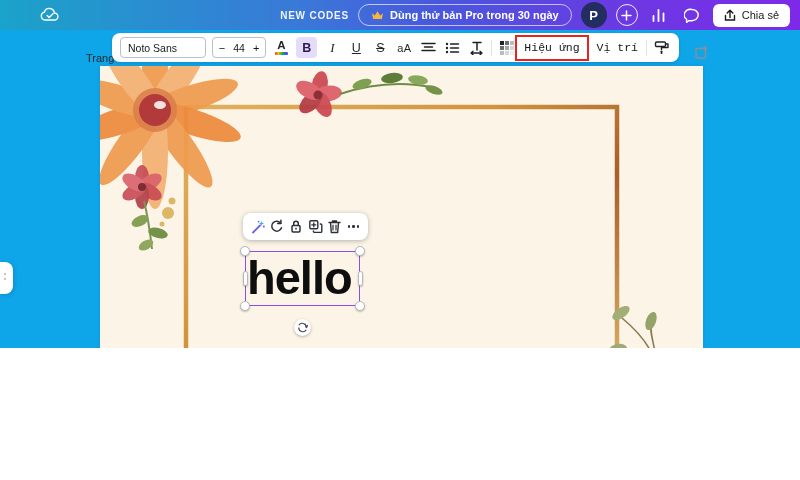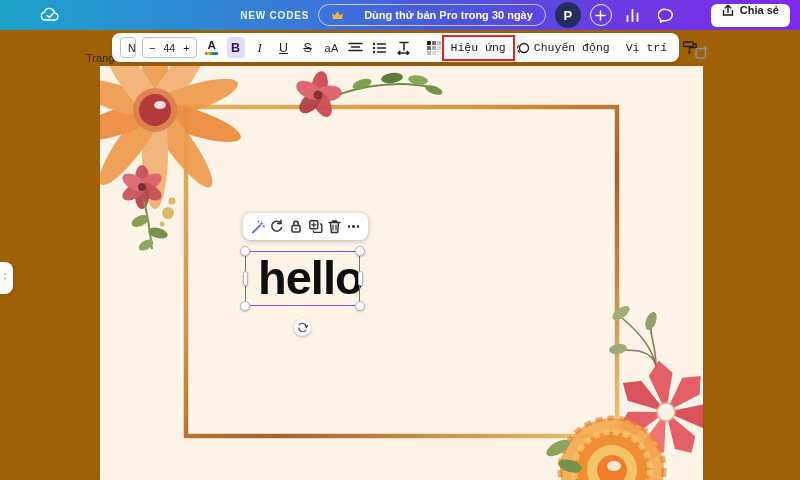--- a/index.html
+++ b/index.html
@@ -1,34 +1,34 @@
 <!DOCTYPE html>
 <html><head>
 <meta charset="utf-8">
 <style>
   * { margin:0; padding:0; box-sizing:border-box; }
   html,body { width:800px; height:480px; overflow:hidden; font-family:"Liberation Sans", sans-serif; }
-  .stage { position:relative; width:800px; height:480px; background:#a16207; overflow:hidden;padding-left:16px; }
+  .stage { position:relative; width:800px; height:348px; background:#0ea5e9; overflow:hidden;padding-left:16px; }
 
   
   .topbar { position:absolute; left:0; top:0; width:800px; height:30px;
     background:linear-gradient(90deg,#1aa3c9 0%,#3a78d8 38%,#4a57dd 55%,#6b39e2 78%,#7d2ae8 100%);
     display:flex; align-items:center; color:#fff; z-index:40; }
   .cloud-wrap { margin-left:38px; display:flex; align-items:center; }
   .tb-right { margin-left:auto; display:flex; align-items:center; gap:9px; padding-right:6px; }
   .new-codes { font-size:10px; font-weight:bold; letter-spacing:.8px; color:#f2f3ff; }
-  .trial-pill { display:flex; align-items:center; gap:20px; border:1px solid rgba(255,255,255,.65);
+  .trial-pill { display:flex; align-items:center; gap:6px; border:1px solid rgba(255,255,255,.65);
     border-radius:13px; height:22px; padding:0 12px; font-size:11px; font-weight:bold; color:#fff; cursor:pointer; }
   .avatar { width:26px; height:26px; border-radius:50%; background:#232d5f; color:#fff; font-weight:bold;
     font-size:13px; display:flex; align-items:center; justify-content:center; cursor:pointer; }
   .plus-circle { width:22px; height:22px; border-radius:50%; border:1.5px solid rgba(255,255,255,.9);
     display:flex; align-items:center; justify-content:center; font-size:14px; font-weight:bold; cursor:pointer; }
   .icon-btn { width:24px; height:24px; display:flex; align-items:center; justify-content:center; cursor:pointer; }
-  .share-btn { display:flex; align-items:flex-start; gap:6px; background:#fff; color:#17191c; font-size:11px;
-    font-weight:bold; border-radius:6px; height:23px; padding:0 11px; margin-right:4px; cursor:pointer;margin-left:24px; }
+  .share-btn { display:flex; align-items:center; gap:6px; background:#fff; color:#17191c; font-size:11px;
+    font-weight:normal; border-radius:6px; height:23px; padding:0 11px; margin-right:4px; cursor:pointer; }
 
   
   .page-label { position:absolute; left:86px; top:52px; font-size:11px; color:#23262b; z-index:5; }
   .toolbar { position:absolute; left:112px; top:33px; width:567px; height:29px; background:#fff;
     border-radius:8px; box-shadow:0 1px 3px rgba(20,24,40,.18); display:flex; align-items:center;
     padding:0 8px; gap:6px; z-index:30; }
   .font-box { width:86px; height:21px; border:1px solid #b9bfc8; border-radius:4px; font-size:10.5px;
     color:#15181d; display:flex; align-items:center; padding:0 7px; cursor:pointer; white-space:nowrap; overflow:hidden; }
   .stepper { height:21px; border:1px solid #b9bfc8; border-radius:4px; display:flex; align-items:center;
     padding:0 6px; gap:8px; font-size:11px; color:#15181d; }
@@ -54,21 +54,21 @@
   .side-handle { position:absolute; left:0; top:262px; width:13px; height:32px; background:#fff;
     border-radius:0 8px 8px 0; box-shadow:1px 1px 4px rgba(0,0,0,.15); z-index:10; cursor:pointer; }
   .side-handle i { position:absolute; left:4px; top:11px; width:2px; height:2px; border-radius:50%;
     background:#aeb2ba; box-shadow:0 5px 0 #aeb2ba; display:block; }
 
   
   .canvas { position:absolute; left:100px; top:66px; width:603px; height:414px; background:#fcf5e7;
     box-shadow:0 0 4px rgba(0,0,0,.08); z-index:1; }
   .canvas svg.art { position:absolute; left:0; top:0; }
 
-  .hello-text { position:absolute; left:158px; top:187px; width:113px; height:52px; font-size:47px;
+  .hello-text { position:absolute; left:147px; top:187px; width:113px; height:52px; font-size:47px;
     font-weight:bold; color:#0e0e0e; line-height:50px; letter-spacing:-1px; cursor:text; }
 
   .sel-box { position:absolute; left:145px; top:185px; width:115px; height:55px;
     border:1.6px solid #8b4df2; z-index:8; }
   .handle { position:absolute; background:#fff; border:1px solid #b4b7bf; box-shadow:0 1px 2px rgba(0,0,0,.25); }
   .h-corner { width:10px; height:10px; border-radius:50%; }
   .h-side { width:5px; height:15px; border-radius:3px; }
   .rotate-handle { position:absolute; left:194px; top:253px; width:17px; height:17px; border-radius:50%;
     background:#fff; box-shadow:0 1px 3px rgba(0,0,0,.3); display:flex; align-items:center; justify-content:center;
     z-index:9; cursor:grab; }
@@ -179,27 +179,20 @@
             <rect x="10" y="5" width="4" height="4" opacity=".18"></rect>
             <rect x="0" y="10" width="4" height="4" opacity=".3"></rect>
             <rect x="5" y="10" width="4" height="4" opacity=".18"></rect>
             <rect x="10" y="10" width="4" height="4" opacity=".08"></rect>
           </g>
       </svg>
     </div>
     <div class="label-btn">
       <span>Hiệu ứng</span>
       <i class="annotation-box"></i>
-    </div>
-    <div class="label-btn">
-      <svg width="14" height="14" viewBox="0 0 14 14">
-          <circle cx="8" cy="7" r="4.5" fill="none" stroke="#1e2127" stroke-width="1.4"></circle>
-          <path d="M2.5 4.5 a6 6 0 0 0 -1 2.5 M2.2 9.5 a6 6 0 0 0 1.3 1.8" fill="none" stroke="#1e2127" stroke-width="1.2" stroke-linecap="round"></path>
-        </svg>
-      <span>Chuyển động</span>
     </div>
     <div class="tdivider"></div>
     <div class="label-btn">
       <span>Vị trí</span>
     </div>
     <div class="tdivider"></div>
     <div class="ti">
       <svg width="16" height="16" viewBox="0 0 16 16">
           <rect x="1.5" y="2" width="10" height="4.5" rx="1.2" fill="none" stroke="#1e2127" stroke-width="1.4"></rect>
           <path d="M11.5 4 h2.5 v3.5 h-6.5 v2.5" fill="none" stroke="#1e2127" stroke-width="1.4" stroke-linejoin="round"></path>

